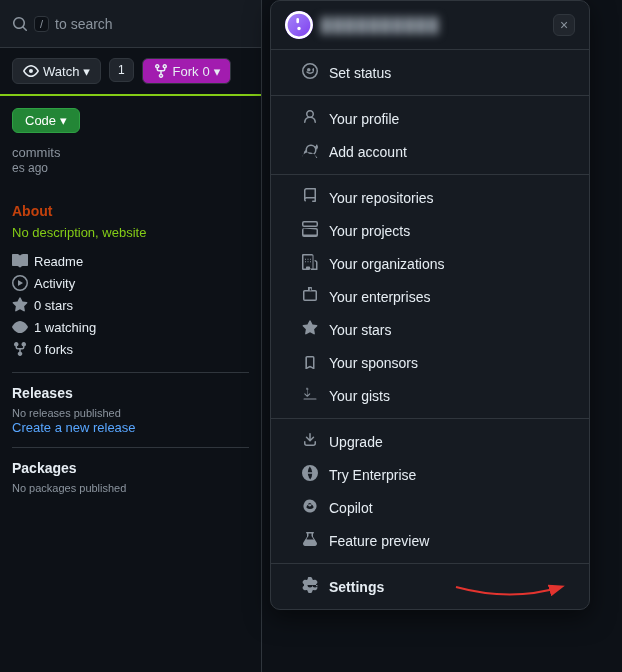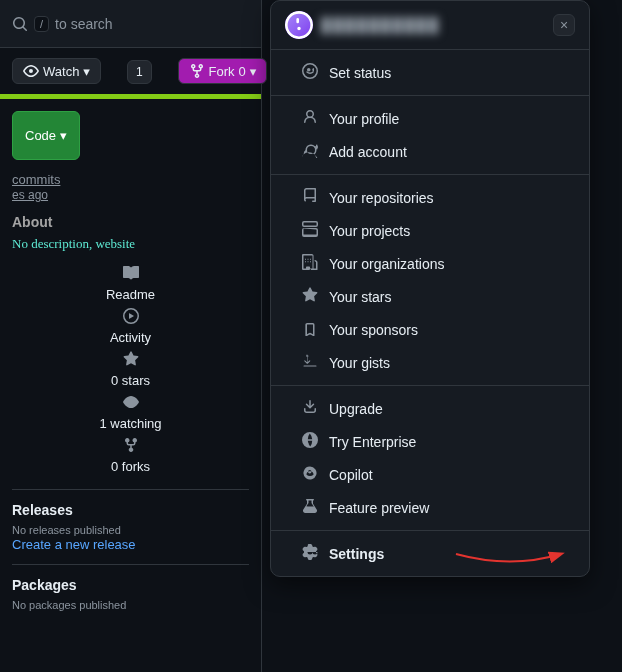--- a/index.html
+++ b/index.html
@@ -51,23 +51,23 @@
       border-radius: 4px;
       padding: 1px 5px;
       font-size: 11px;
       color: #8b949e;
       background: #0d1117;
     }
 
     .bg-toolbar {
       padding: 10px 12px;
       display: flex;
-      gap: 26px;
-      align-items: flex-end;
-      border-bottom: 5px solid #84cc16;
+      gap: 8px;
+      align-items: flex-start;
+      border-bottom: 2px solid #84cc16;
     }
 
     .btn-watch {
       background: #21262d;
       border: 1px solid #30363d;
       border-radius: 6px;
       color: #e6edf3;
       padding: 4px 10px;
       font-size: 13px;
       display: flex;
@@ -106,62 +106,59 @@
 
     .bg-left {
       flex: 1;
     }
 
     .code-btn {
       background: #238636;
       border: 1px solid #2ea043;
       border-radius: 6px;
       color: #fff;
-      padding: 16px 12px;
+      padding: 4px 12px;
       font-size: 13px;
       display: inline-flex;
       align-items: center;
       gap: 4px;
       margin-bottom: 12px;
       cursor: pointer;
     }
 
     .commits-section {
       color: #8b949e;
       font-size: 13px;
-      margin-bottom: 0;
-      text-decoration: underline;
+      margin-bottom: 16px;
     }
 
     .about-section {
       padding: 12px 0;
     }
 
     .about-title {
       font-weight: 600;
       font-size: 14px;
       margin-bottom: 6px;
-      color: #a3a3a3;
+      color: #c2410c;
     }
 
     .about-desc {
-      color: #5eead4;
+      color: #84cc16;
       font-size: 13px;
       margin-bottom: 10px;
-      font-family: Liberation Serif, serif;
     }
 
     .about-item {
       display: flex;
       align-items: center;
       gap: 6px;
       color: #e6edf3;
       font-size: 13px;
       padding: 3px 0;
-      flex-direction: column;
     }
 
     .about-item .icon-sm {
       color: #8b949e;
       font-size: 15px;
     }
 
     .releases-section {
       padding: 12px 0;
       border-top: 1px solid #30363d;
@@ -469,20 +466,28 @@
 
     <div class="menu-item">
       <span class="menu-icon">
         <svg class="svg-icon" viewBox="0 0 16 16" fill="currentColor">
           <path d="M1.5 14.25c0 .138.112.25.25.25H4v-1.25a.75.75 0 0 1 .75-.75h2.5a.75.75 0 0 1 .75.75v1.25h2.25a.25.25 0 0 0 .25-.25V1.75a.25.25 0 0 0-.25-.25h-8.5a.25.25 0 0 0-.25.25ZM1.25 16A1.75 1.75 0 0 1-.5 14.25V1.75C-.5.784.284 0 1.25 0h8.5C10.716 0 11.5.784 11.5 1.75v12.5c0 .085-.006.168-.018.25h2.268a.25.25 0 0 0 .25-.25V8.285a.25.25 0 0 0-.111-.208l-1.055-.703a.75.75 0 1 1 .832-1.248l1.055.703c.487.325.779.871.779 1.456v6.965A1.75 1.75 0 0 1 13.75 17H9.5a.75.75 0 0 1-.75-.75V15h-1v1.25a.75.75 0 0 1-.75.75Zm7.75-11.25h-1v1h1Zm-2.5 0h-1v1h1Zm0 2.5h-1v1h1Zm2.5 0h-1v1h1Zm-5 0h-1v1h1Zm0-2.5h-1v1h1Z"></path>
         </svg>
       </span>
       <span>Your organizations</span>
     </div>
 
+    <div class="menu-item">
+      <span class="menu-icon">
+        <svg class="svg-icon" viewBox="0 0 16 16" fill="currentColor">
+          <path d="M7.75 0h1.5a.75.75 0 0 1 .75.75V3h3.25c.966 0 1.75.784 1.75 1.75v7.5A1.75 1.75 0 0 1 13.25 14H2.75A1.75 1.75 0 0 1 1 12.25v-7.5C1 3.784 1.784 3 2.75 3H6V.75A.75.75 0 0 1 7.75 0Zm0 1.5v2h1.5v-2Zm-5 3a.25.25 0 0 0-.25.25v7.5c0 .138.112.25.25.25h10.5a.25.25 0 0 0 .25-.25v-7.5a.25.25 0 0 0-.25-.25Z"></path>
+        </svg>
+      </span>
+      <span>Your enterprises</span>
+    </div>
 
     <div class="menu-item">
       <span class="menu-icon">
         <svg class="svg-icon" viewBox="0 0 16 16" fill="currentColor">
           <path d="M8 .25a.75.75 0 0 1 .673.418l1.882 3.815 4.21.612a.75.75 0 0 1 .416 1.279l-3.046 2.97.719 4.192a.751.751 0 0 1-1.088.791L8 12.347l-3.766 1.98a.75.75 0 0 1-1.088-.79l.72-4.194L.818 6.374a.75.75 0 0 1 .416-1.28l4.21-.611L7.327.668A.75.75 0 0 1 8 .25Z"></path>
         </svg>
       </span>
       <span>Your stars</span>
     </div>
 

